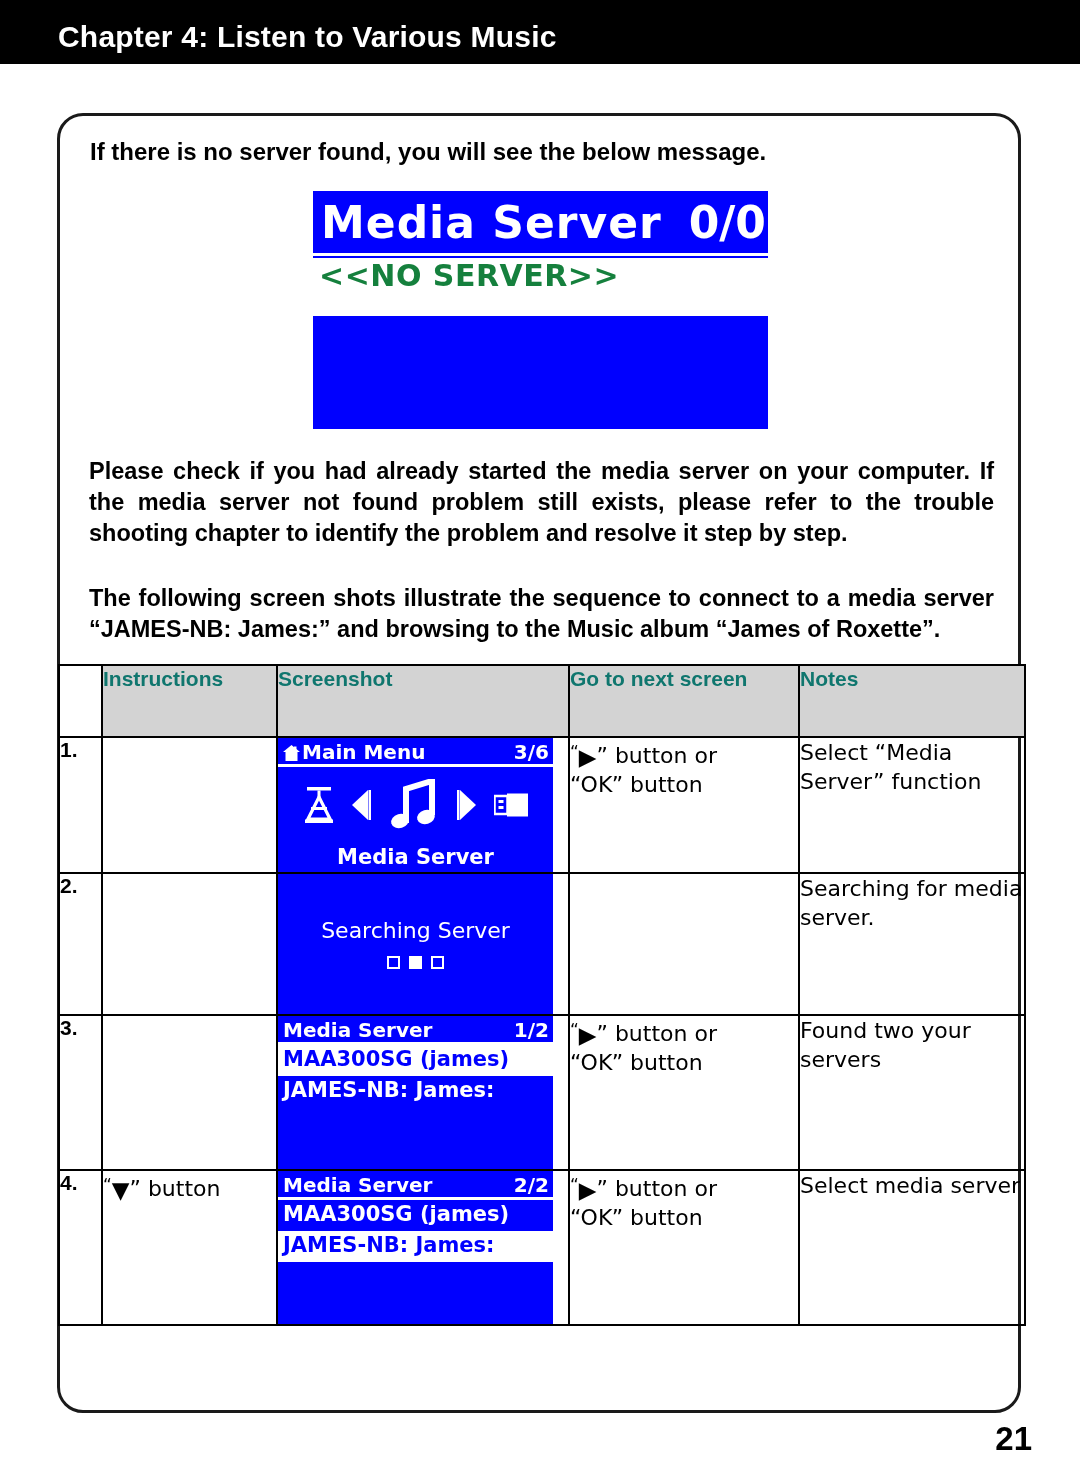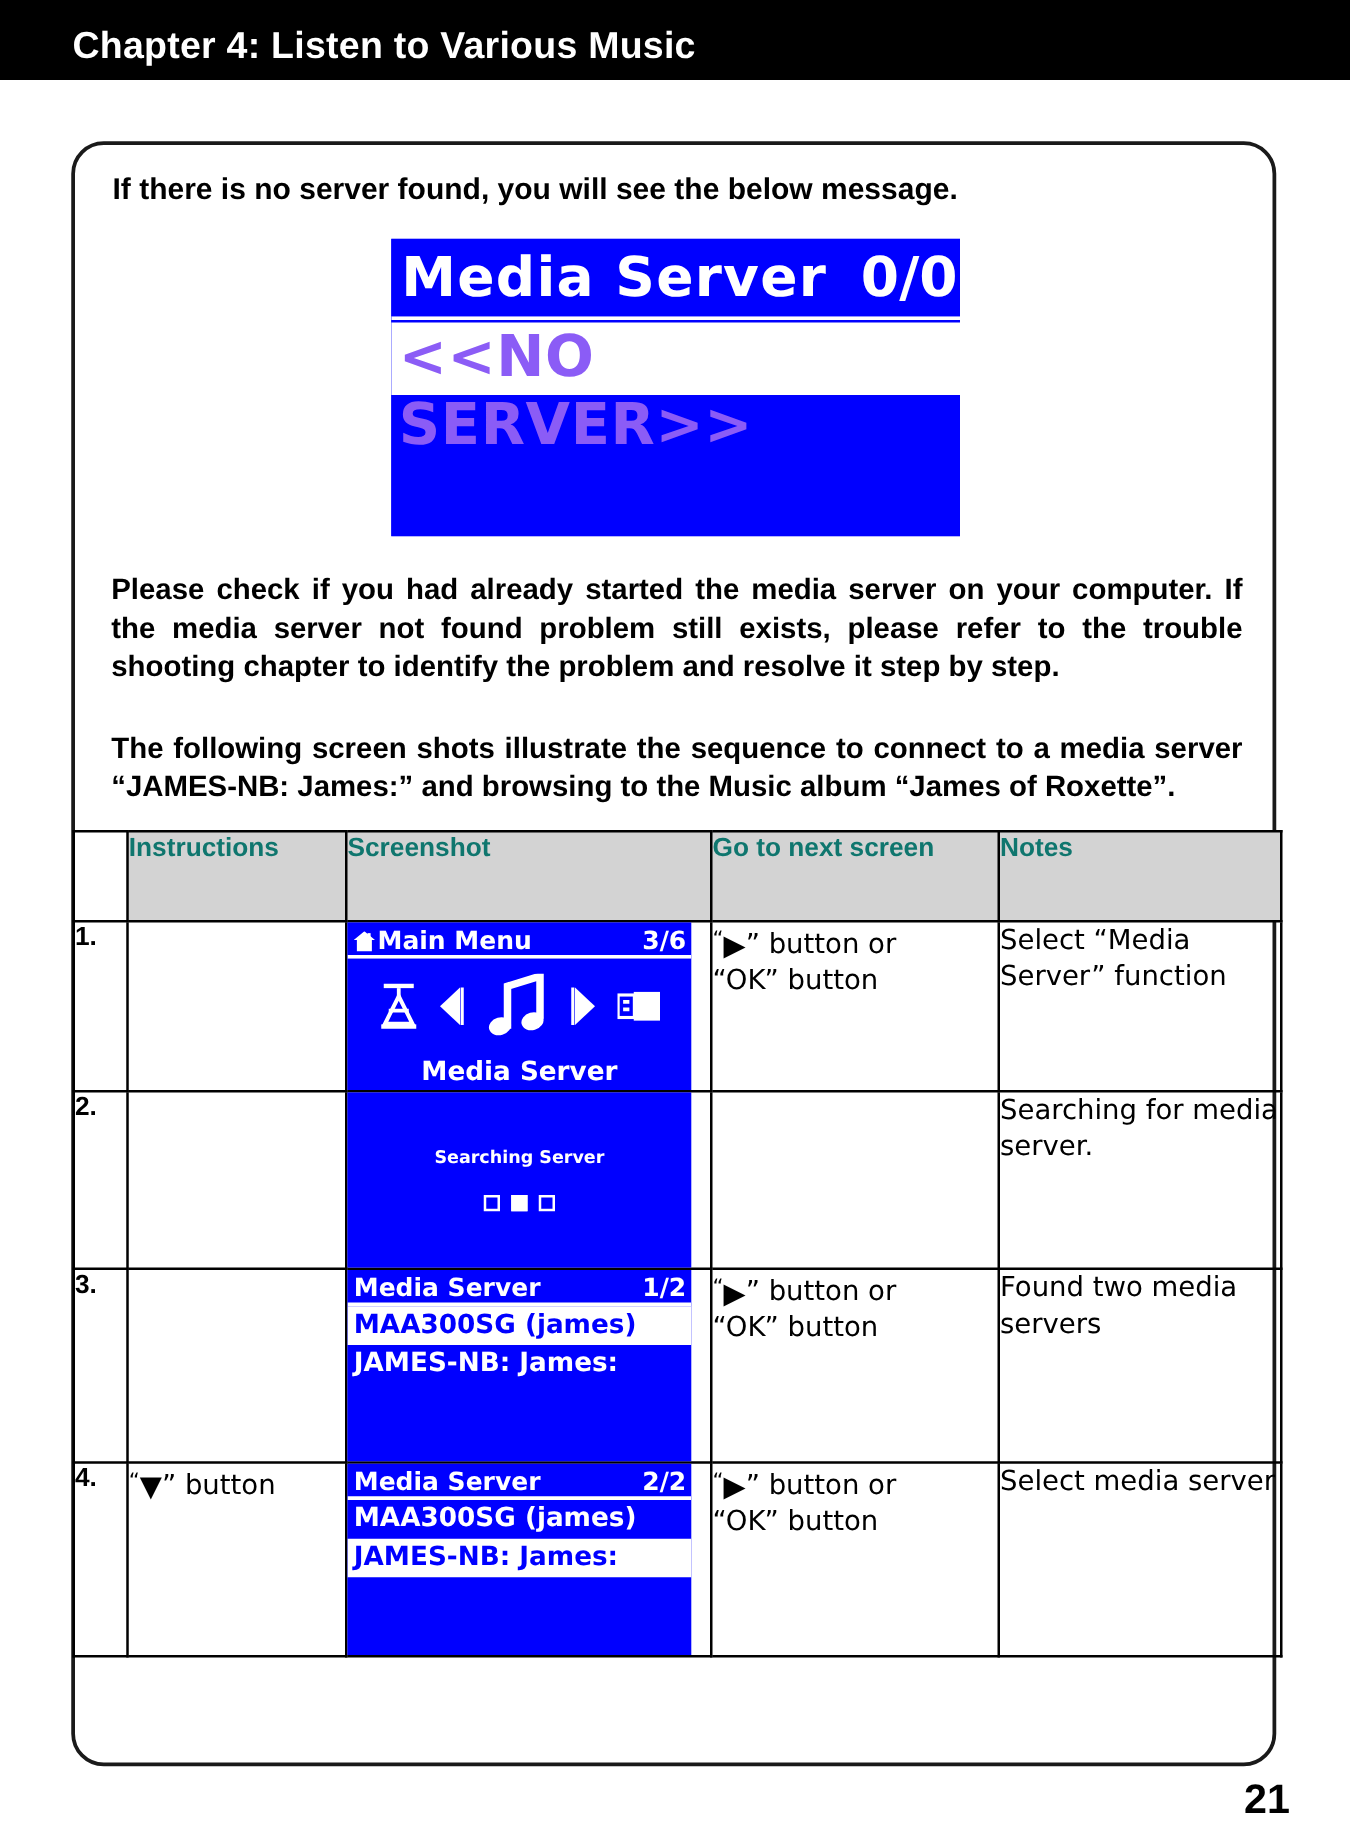--- a/index.html
+++ b/index.html
@@ -85,25 +85,26 @@
     border-top: 3px solid #ffffff;
   }
   .big-lcd .lcd-row-inv {
     height: 58px;
     background: #ffffff;
     position: relative;
   }
   .big-lcd .lcd-row-inv span {
     position: absolute;
     left: 6px; top: 0px;
-    color: #8b5cf6;
-    font-size: 46px;
+    color: #15803d;
+    font-size: 30px;
     font-weight: bold;
     letter-spacing: 0.5px;
     font-family: "DejaVu Sans", sans-serif;
+    text-align: center;
   }
   .big-lcd .lcd-blank { height: 113px; background: #0000ff; }
 
   
   .para {
     position: absolute;
     left: 29px;
     width: 905px;
     font-size: 23.5px;
     font-weight: bold;
@@ -237,22 +238,22 @@
   .search-body {
     height: 140px;
     background: #0000ff;
     position: relative;
   }
   .search-text {
     position: absolute;
     left: 0; right: 0; top: 44px;
     text-align: center;
     color: #fff;
-    font-size: 14px;
-    font-weight: bold;
+    font-size: 22px;
+    font-weight: normal;
   }
   .dots {
     position: absolute;
     left: 0; right: 0; top: 82px;
     display: flex; justify-content: center; gap: 9px;
   }
   .dot { width: 13px; height: 13px; border: 2px solid #fff; background: transparent; }
   .dot.on { background: #ffffff; }
 
   
@@ -398,21 +399,21 @@
               <span>JAMES-NB: James:</span>
             </div>
             <div class="lcd-line lcd-fill"></div>
             <div class="lcd-line lcd-fill"></div>
           </div>
         </td>
         <td class="txt-cell">
           <span class="qm">“</span><span class="glyph">▶</span><span>” button or</span><br>
           <span>“OK” button</span>
         </td>
-        <td class="txt-cell">Found two media servers</td>
+        <td class="txt-cell">Found two your servers</td>
       </tr>
 
       <tr>
         <td class="num-cell">4.</td>
         <td class="txt-cell">
           <span class="qm">“</span><span class="glyph">▼</span><span>” button</span>
         </td>
         <td class="shot-cell">
           <div class="lcd">
             <div class="lcd-bar">

